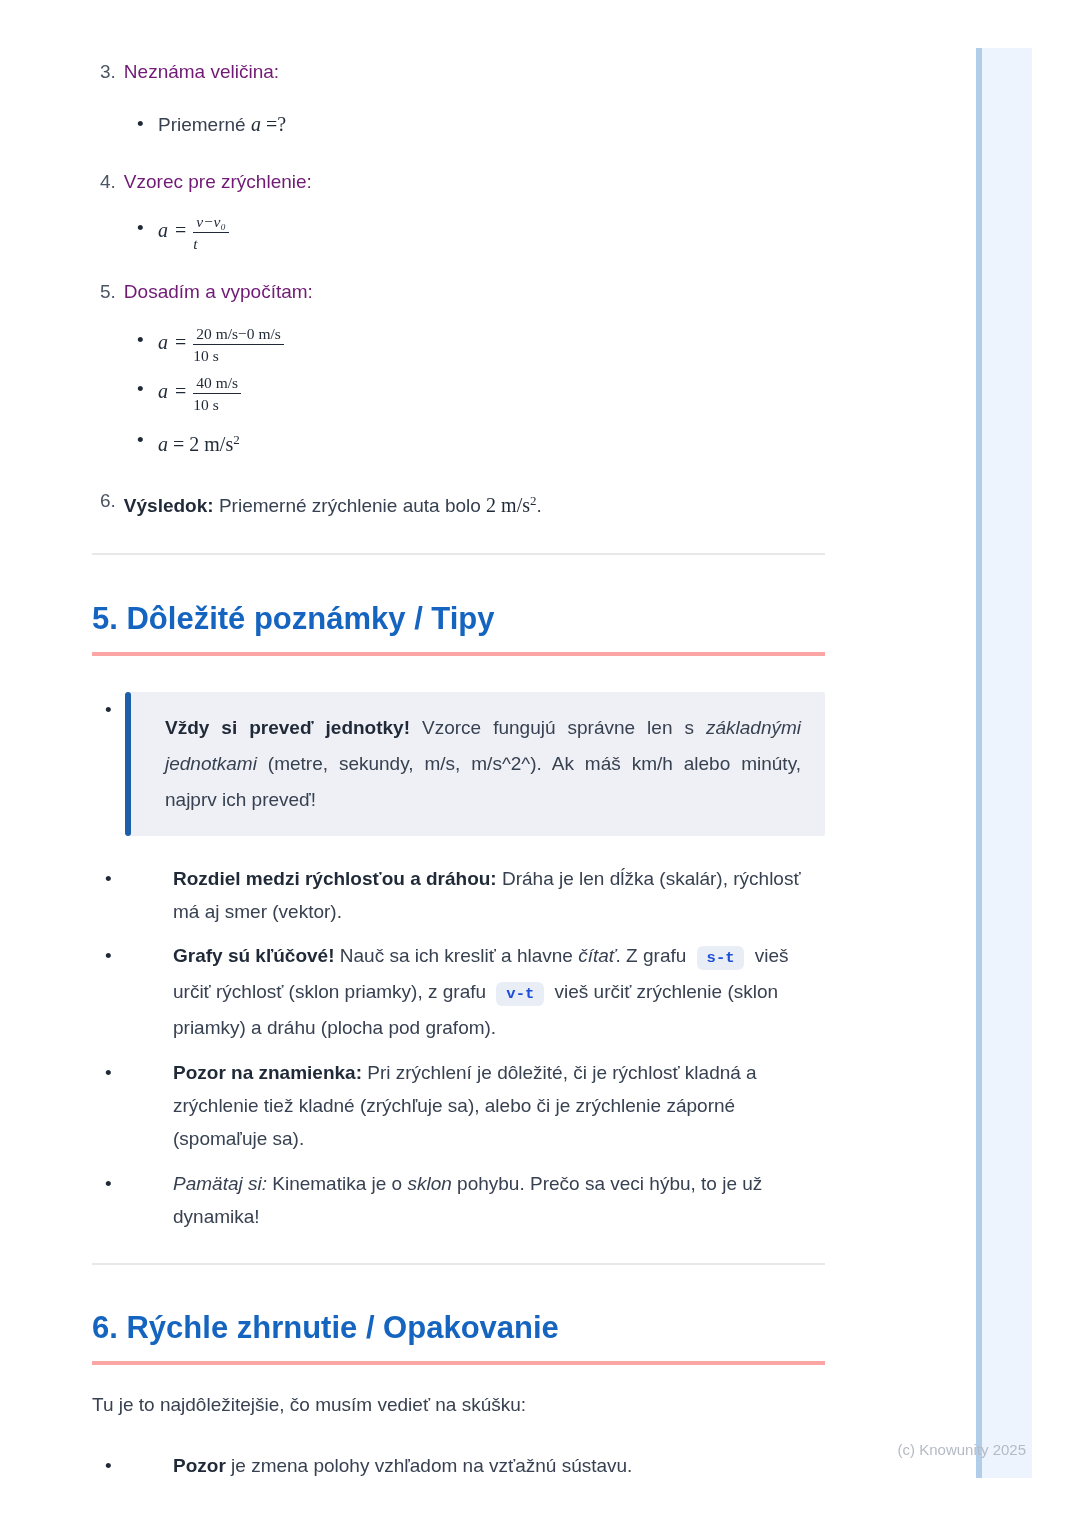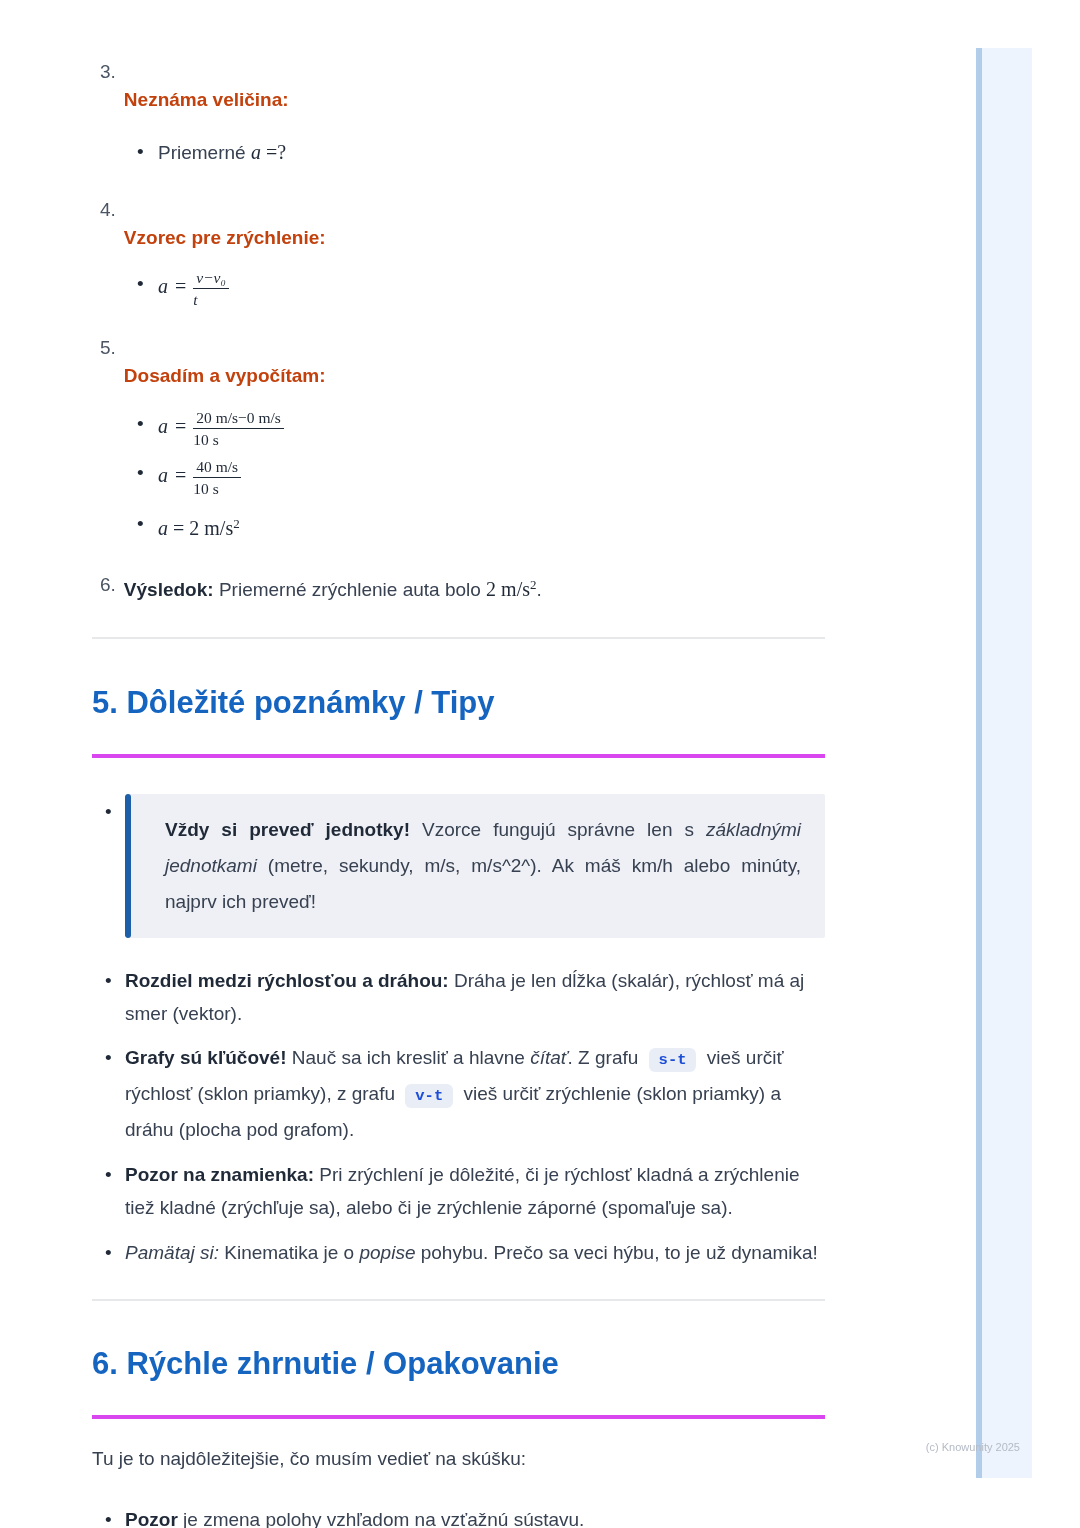--- a/index.html
+++ b/index.html
@@ -5,30 +5,30 @@
   html,body{margin:0;padding:0;}
   body{
     width:1080px;height:1528px;position:relative;background:#ffffff;
     font-family:"Liberation Sans",sans-serif;color:#374151;overflow:hidden;
   }
   .content{position:absolute;left:92px;top:0;width:733px;}
 
   
   .step{padding-left:8px;font-size:19px;line-height:32px;display:flex;}
   .step .num{color:#4b5563;margin-right:8px;white-space:nowrap;}
-  .step .step-title{font-weight:700;color:#c2410c;margin-top:28px;}
+  .step .step-title{font-weight:400;color:#701a75;}
 
   
   .sub-bullet{padding-left:45px;display:flex;font-size:19px;line-height:32px;}
   .sub-bullet .dot{width:21px;color:#1f2937;flex:0 0 21px;}
 
   
   .top-bullet{padding-left:13px;display:flex;font-size:19px;line-height:33px;}
   .top-bullet .dot{width:20px;color:#1f2937;flex:0 0 20px;}
-  .top-bullet .line{flex:1;}
+  .top-bullet .line{flex:1;margin-left:48px;}
 
   
   .math-line{font-family:"Liberation Serif",serif;color:#1f2937;font-size:20px;}
   .eq{margin:0 7px;}
   .frac{display:inline-block;vertical-align:middle;font-size:15.5px;line-height:1.25;}
   .fnum{display:block;border-bottom:1.5px solid #1f2937;padding:0 3px 1px;}
   .fden{display:block;padding-top:1px;}
   .mathit{font-style:italic;}
 
   
@@ -38,33 +38,33 @@
   .seg-code{font-family:"Liberation Mono",monospace;font-weight:700;font-size:15.5px;
     color:#1d4ed8;background:#e9eef6;border-radius:6px;padding:3px 10px;margin:0 5px;white-space:nowrap;}
   .seg-math{font-family:"Liberation Serif",serif;color:#1f2937;font-size:20px;}
   .seg-mathit{font-family:"Liberation Serif",serif;font-style:italic;color:#1f2937;font-size:20px;}
   .seg-mathsup{font-family:"Liberation Serif",serif;color:#1f2937;font-size:13px;vertical-align:7px;}
 
   .divider{height:2px;background:#e7e8ea;border:none;width:100%;}
 
   .section-heading{
     font-size:31px;font-weight:700;color:#1565c0;line-height:38px;
-    padding-bottom:32px;border-bottom:4px solid #d946ef;margin:0;
+    padding-bottom:14px;border-bottom:4px solid #fca5a5;margin:0;
   }
 
   
   .callout-row{padding-left:13px;display:flex;}
   .callout-row .dot{width:20px;flex:0 0 20px;color:#1f2937;font-size:19px;line-height:36px;}
   .callout{flex:1;display:flex;background:#eef0f5;border-radius:2px;overflow:hidden;}
   .callout-bar{flex:0 0 6px;background:#1e5fa9;border-radius:3px;}
   .callout p{margin:0;padding:18px 24px 18px 34px;font-size:19px;line-height:36px;text-align:justify;}
 
   .intro-text{font-size:19px;line-height:32px;}
 
-  .watermark{position:absolute;top:1441px;right:60px;font-size:11px;color:#b4bbc5;z-index:3;}
+  .watermark{position:absolute;top:1441px;right:54px;font-size:15px;color:#b4bbc5;z-index:3;}
 
   .side-strip{position:absolute;left:976px;top:48px;width:56px;height:1430px;
     background:#eef4fd;border-left:6px solid #b2cde9;box-sizing:border-box;z-index:1;}
 </style>
 </head>
 <body>
 
 <div class="side-strip"></div>
 
 <div class="content">
@@ -134,21 +134,21 @@
   <div class="top-bullet" style="margin-top:11px">
     <span class="dot">•</span>
     <span class="line"><span class="seg-bold">Grafy sú kľúčové!</span><span class="seg-normal"> Nauč sa ich kresliť a hlavne </span><span class="seg-italic">čítať</span><span class="seg-normal">. Z grafu </span><span class="seg-code">s-t</span><span class="seg-normal"> vieš určiť rýchlosť (sklon priamky), z grafu </span><span class="seg-code">v-t</span><span class="seg-normal"> vieš určiť zrýchlenie (sklon priamky) a dráhu (plocha pod grafom).</span></span>
   </div>
   <div class="top-bullet" style="margin-top:12px">
     <span class="dot">•</span>
     <span class="line"><span class="seg-bold">Pozor na znamienka:</span><span class="seg-normal"> Pri zrýchlení je dôležité, či je rýchlosť kladná a zrýchlenie tiež kladné (zrýchľuje sa), alebo či je zrýchlenie záporné (spomaľuje sa).</span></span>
   </div>
   <div class="top-bullet" style="margin-top:12px">
     <span class="dot">•</span>
-    <span class="line"><span class="seg-italic">Pamätaj si:</span><span class="seg-normal"> Kinematika je o </span><span class="seg-italic">popise</span><span class="seg-normal"> pohybu. Prečo sa veci hýbu, to je už dynamika!</span></span>
+    <span class="line"><span class="seg-italic">Pamätaj si:</span><span class="seg-normal"> Kinematika je o </span><span class="seg-italic">sklon</span><span class="seg-normal"> pohybu. Prečo sa veci hýbu, to je už dynamika!</span></span>
   </div>
 
   <hr class="divider" style="margin:30px 0 0 0">
 
   <h2 class="section-heading" style="margin-top:44px">6. Rýchle zhrnutie / Opakovanie</h2>
 
   <p class="intro-text" style="margin:24px 0 0 0">Tu je to najdôležitejšie, čo musím vedieť na skúšku:</p>
 
   <div class="top-bullet" style="margin-top:28px">
     <span class="dot">•</span>

